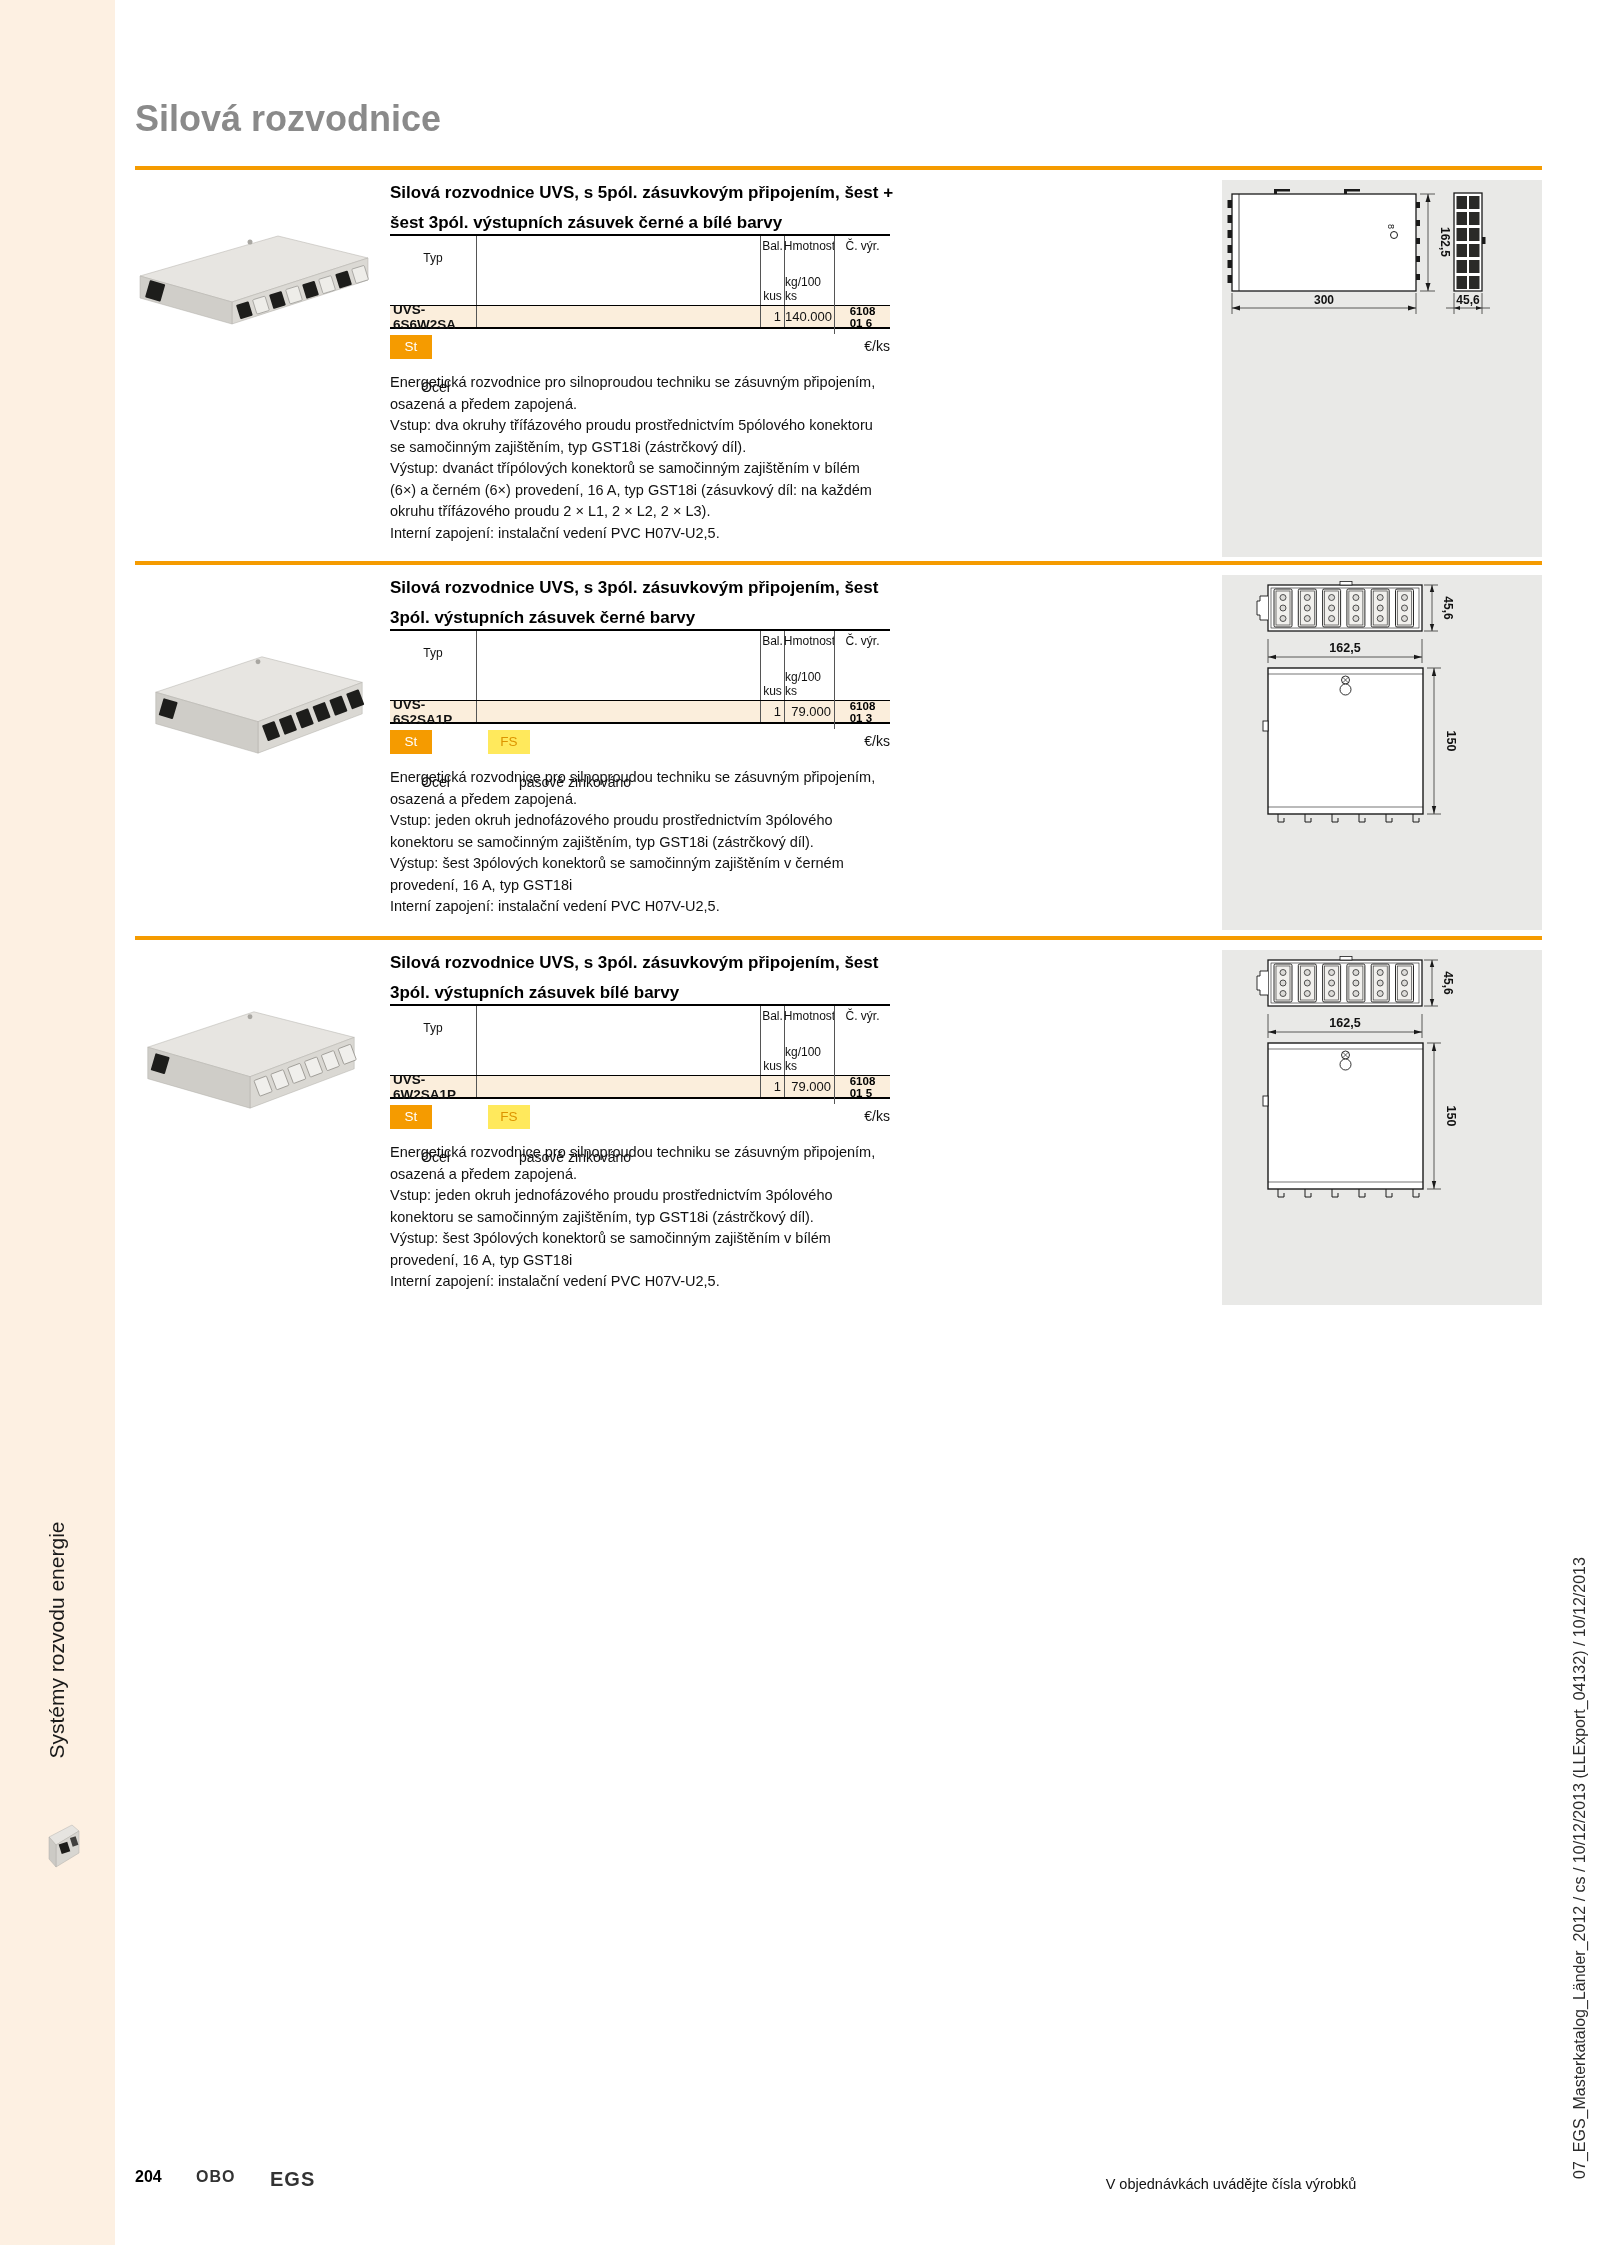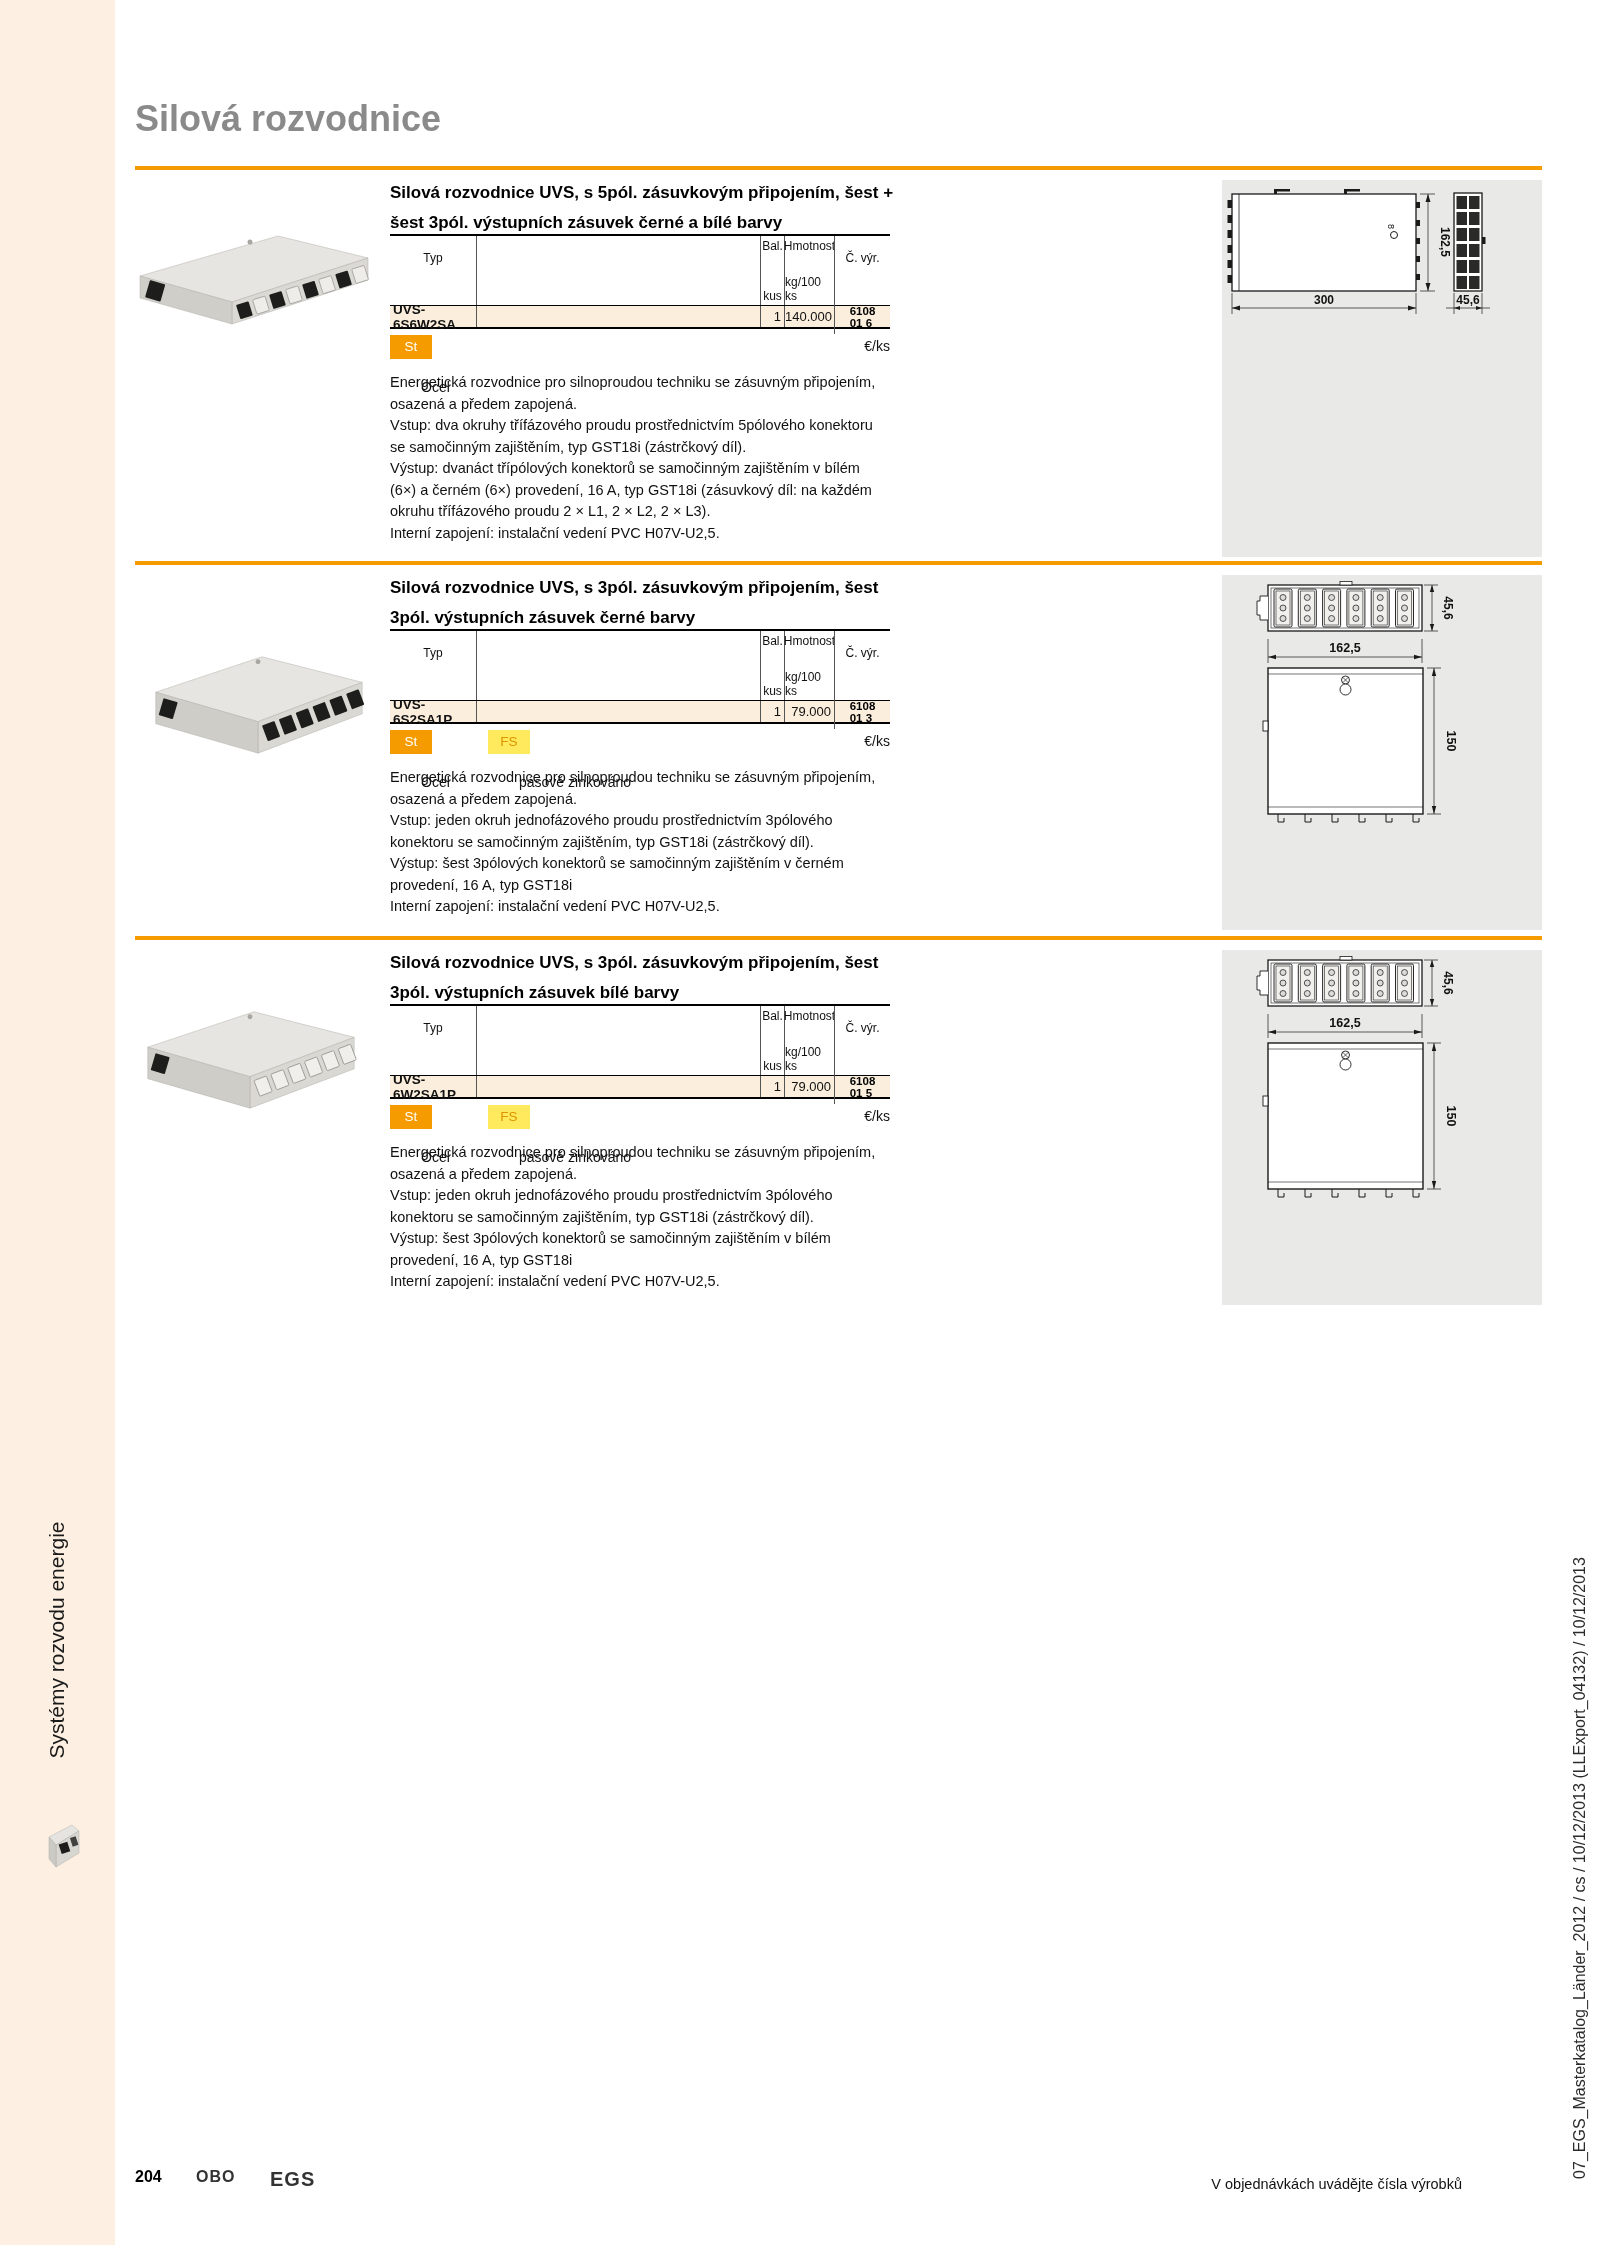--- a/index.html
+++ b/index.html
@@ -35,21 +35,21 @@
   .photo3 { left:4px;  top:54px; width:232px; height:126px; }
   .text-col { position:absolute; left:260px; top:0; width:500px; height:100%; }
   .sec-title { position:absolute; left:0; top:6px; width:512px; font-size:17px; font-weight:bold; line-height:30px; color:#000; }
   
   .spec-table { position:absolute; left:0; top:62px; width:500px; }
   .thead { display:flex; height:72px; border-top:2px solid #000; border-bottom:1px solid #000; font-size:12px; color:#111; }
   .trow  { display:flex; height:23px; background:#FBEEDC; border-bottom:2px solid #000; font-size:13px; align-items:center; }
   .c-typ { width:86px; }  .c-desc { width:284px; } .c-bal { width:24px; } .c-hm { width:50px; } .c-cv { width:56px; }
   .thead > div + div, .trow > div + div { border-left:1px solid #555; height:100%; }
   .thead .c-typ { padding-top:15px; text-align:center; }
-  .thead .c-cv  { padding-top:15px; text-align:center; }
+  .thead .c-cv  { padding-top:3px; text-align:center; }
   .col2 { display:flex; flex-direction:column; justify-content:space-between; align-items:center; padding:3px 0 2px 0; }
   .trow .r-typ { font-weight:bold; padding-left:3px; font-size:13.5px; display:flex; align-items:center; }
   .trow .r-num { text-align:right; padding-right:3px; display:block; line-height:21px; }
   .trow .c-cv  { padding:17px; }
   .art-badge { width:100%; height:100%; display:flex; align-items:center; justify-content:center;
                font-weight:bold; font-size:11.5px; color:#000; }
   .art-badge.orange { background:#F59B00; }
   .art-badge.yellow { background:#FFE95C; }
   
   .materials { position:absolute; left:0; top:163px; width:500px; height:26px; font-size:14px; }
@@ -64,21 +64,21 @@
   .desc { position:absolute; left:0; top:200px; width:500px; font-size:14.5px; line-height:21.5px;
           white-space:pre-line; color:#111; }
   
   .drawing-panel { position:absolute; left:1092px; top:8px; width:320px; background:#E9E9E7; }
   .dp1 { height:377px; } .dp2 { height:355px; }
   .drawing-panel svg { display:block; width:100%; height:100%; }
   
   .footer-page { position:absolute; left:135px; top:2168px; font-size:16px; font-weight:bold; color:#000; }
   .footer-brand { position:absolute; left:196px; top:2168px; font-size:16px; font-weight:600; color:#333; letter-spacing:1px; }
   .footer-division { position:absolute; left:270px; top:2168px; font-size:20px; font-weight:700; color:#333; letter-spacing:1px; }
-  .footer-note { position:absolute; left:1000px; top:2176px; width:462px; text-align:right; font-size:14.5px; color:#111; }
+  .footer-note { position:absolute; left:1000px; top:2176px; width:462px; text-align:center; font-size:14.5px; color:#111; }
   svg text { font-family:"Liberation Sans", sans-serif; }
 </style>
 </head>
 <body>
 
 <div id="page">
 
   <div class="sidebar">
     <div class="sidebar-vtext">Systémy rozvodu energie</div>
     <svg class="sidebar-thumb" viewBox="0 0 40 64">

